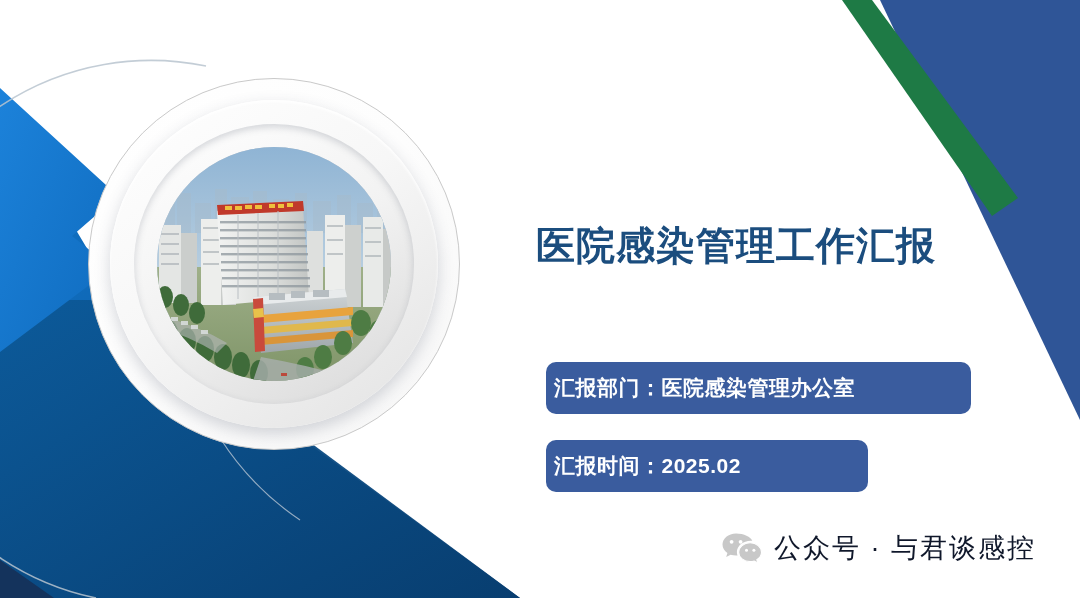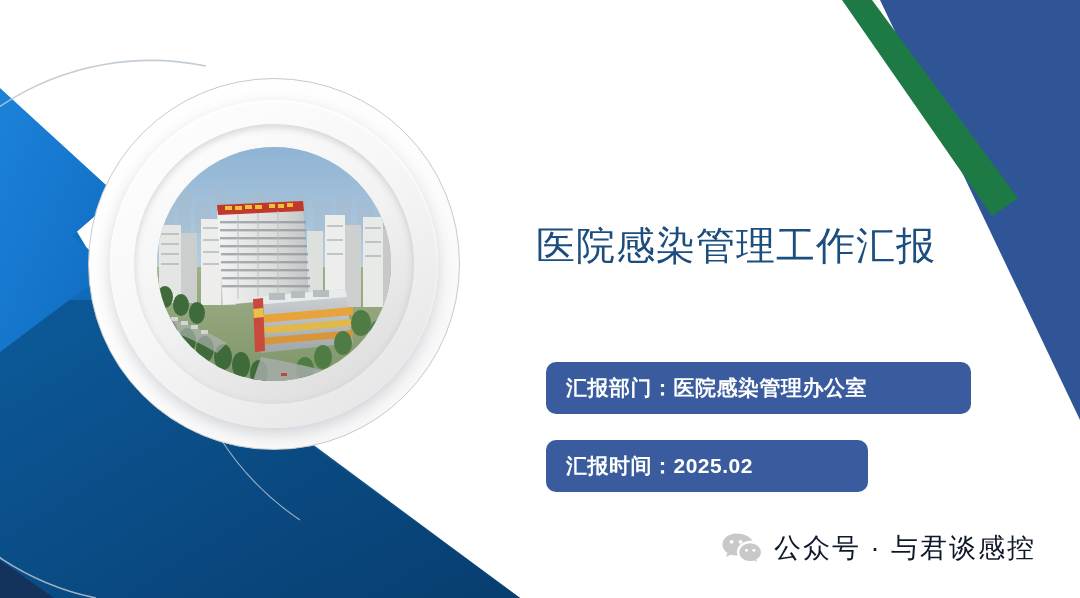--- a/index.html
+++ b/index.html
@@ -84,38 +84,38 @@
     top: 0;
     width: 470px;
     height: 598px;
   }
 
   .main-title {
     position: absolute;
     left: 6px;
     top: 224px;
     font-size: 39px;
-    font-weight: normal;
+    font-weight: bold;
     letter-spacing: 1px;
     color: #1B4D7E;
     white-space: nowrap;
     line-height: 1.15;
   }
 
   .pill {
     position: absolute;
     background: #3A5C9E;
     border-radius: 10px;
     color: #ffffff;
     font-size: 21px;
     font-weight: bold;
     letter-spacing: 0.5px;
     display: flex;
     align-items: center;
-    padding: 0 20px;
+    padding: 0 8px;
     box-sizing: border-box;
     white-space: nowrap;
   }
   .pill-dept {
     left: 16px;
     top: 362px;
     width: 425px;
     height: 52px;
   }
   .pill-date {

